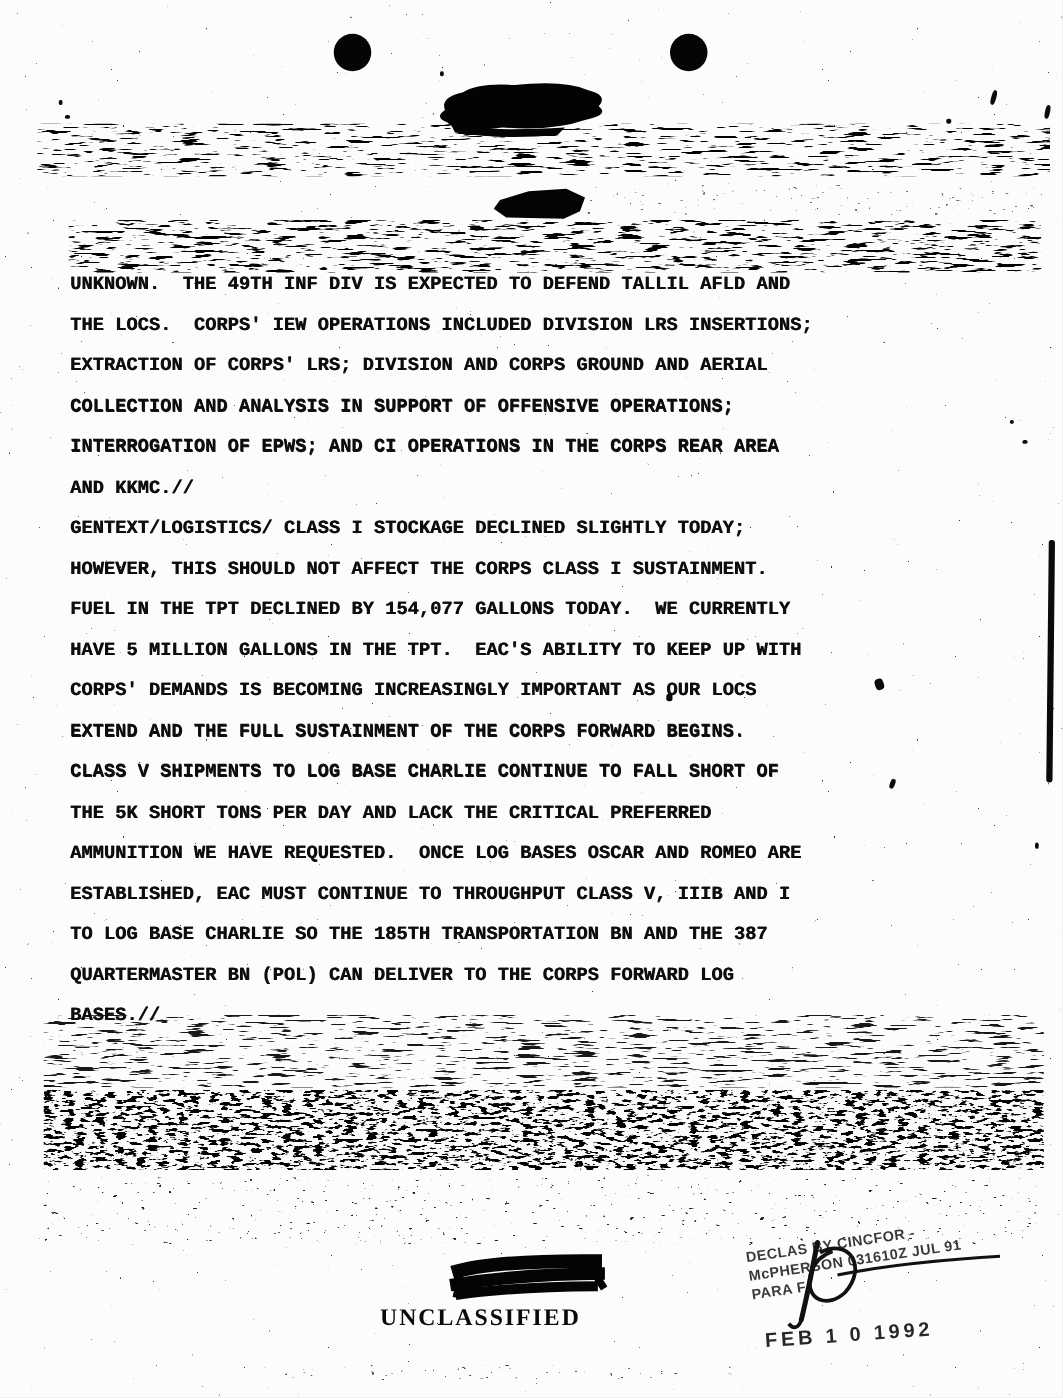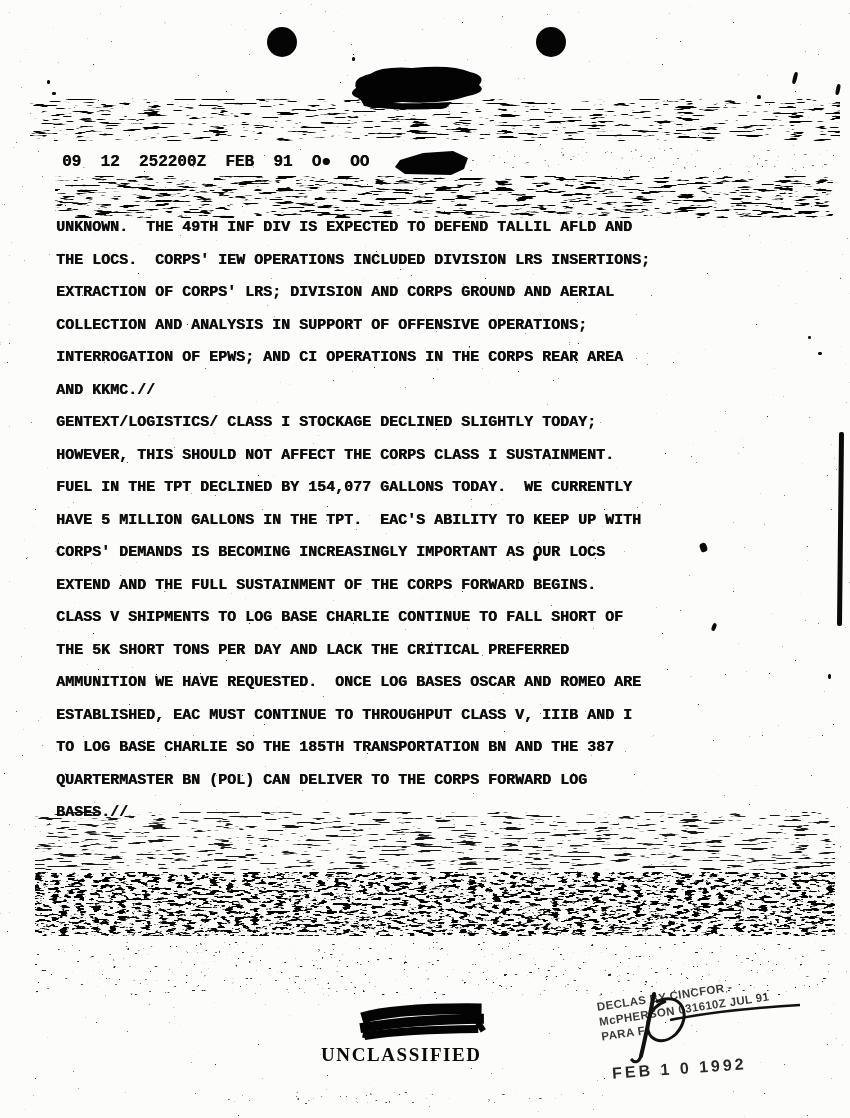--- a/index.html
+++ b/index.html
@@ -15,21 +15,21 @@
     font-weight:700;font-size:16px;line-height:24px;color:#0d0d0d;
     white-space:pre;text-shadow:0.4px 0.2px 0 #141414;
   }
   .body-text{
     position:absolute;left:56px;top:212px;margin:0;
     font-family:"Liberation Mono","DejaVu Sans Mono",monospace;
     font-weight:700;font-size:15px;line-height:32.5px;color:#0d0d0d;
     white-space:pre;text-shadow:0.4px 0.2px 0 #141414;
   }
   .classification{
-    position:absolute;left:321px;top:1044px;
+    position:absolute;left:304px;top:1044px;
     font-family:"Liberation Serif","DejaVu Serif",serif;
     font-weight:700;font-size:19px;letter-spacing:1.6px;color:#0a0a0a;
   }
   .hole{
     position:absolute;width:30px;height:30px;border-radius:50%;
     background:#050505;
   }
   .vline{
     position:absolute;left:838px;top:432px;width:5px;height:194px;
     background:#0a0a0a;border-radius:2px;transform:rotate(0.6deg);
@@ -107,21 +107,20 @@
     </svg>
   <svg class="nz" style="left:0;top:0;opacity:.8" width="850" height="1118">
       <rect width="850" height="1118" filter="url(#fSpeck)"></rect>
     </svg>
 
   <svg class="mark" style="left:342px;top:62px" width="150" height="50">
     <path d="M14,26 Q10,16 28,12 Q40,4 70,6 Q110,2 128,10 Q145,14 137,23 Q146,30 126,34 Q100,43 60,40 Q24,45 16,36 Q5,32 14,26 Z" fill="#030303"></path>
     <path d="M18,36 Q40,44 110,40 L104,46 Q60,50 22,44 Z" fill="#030303"></path>
   </svg>
 
-  <div class="dtg">09  12  252200Z  FEB  91  O●  OO</div>
 
   <svg class="mark" style="left:393px;top:147px" width="80" height="34">
     <polygon points="7,13 30,6 60,4 75,11 71,22 58,28 12,27 2,20" fill="#040404"></polygon>
   </svg>
 
   <pre class="body-text">UNKNOWN.  THE 49TH INF DIV IS EXPECTED TO DEFEND TALLIL AFLD AND
 THE LOCS.  CORPS' IEW OPERATIONS INCLUDED DIVISION LRS INSERTIONS;
 EXTRACTION OF CORPS' LRS; DIVISION AND CORPS GROUND AND AERIAL
 COLLECTION AND ANALYSIS IN SUPPORT OF OFFENSIVE OPERATIONS;
 INTERROGATION OF EPWS; AND CI OPERATIONS IN THE CORPS REAR AREA

